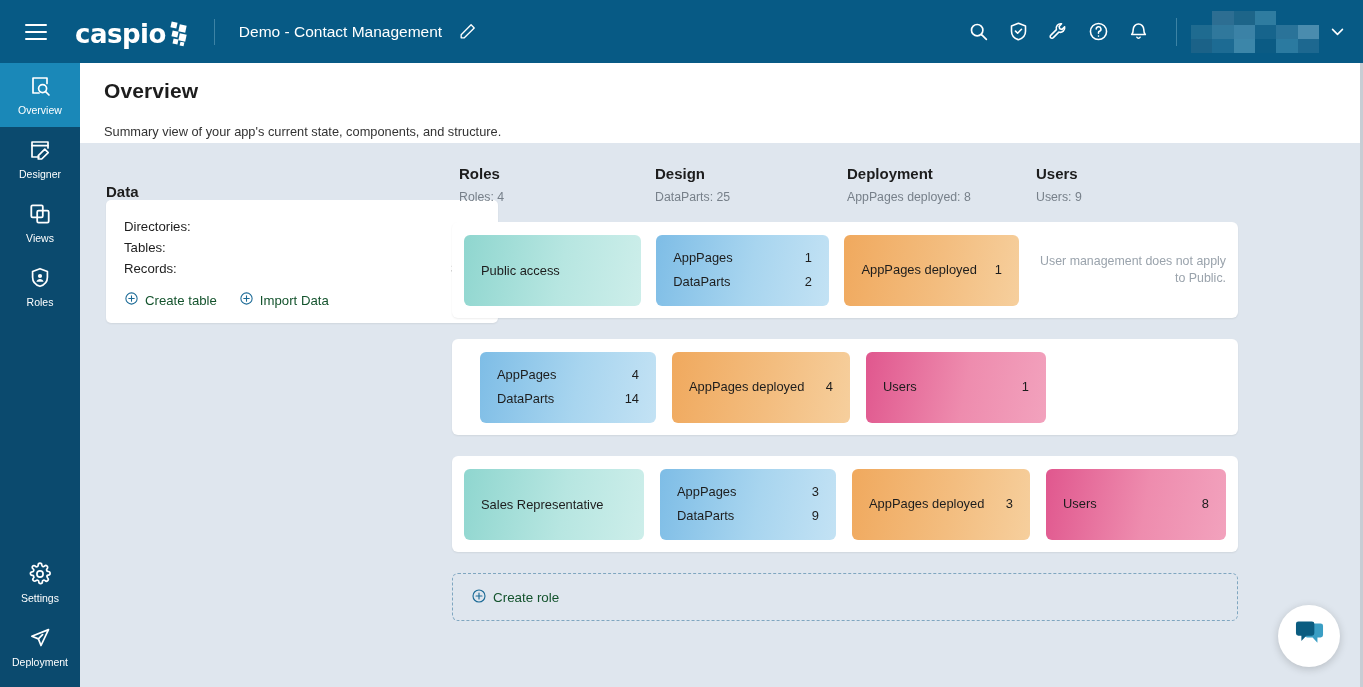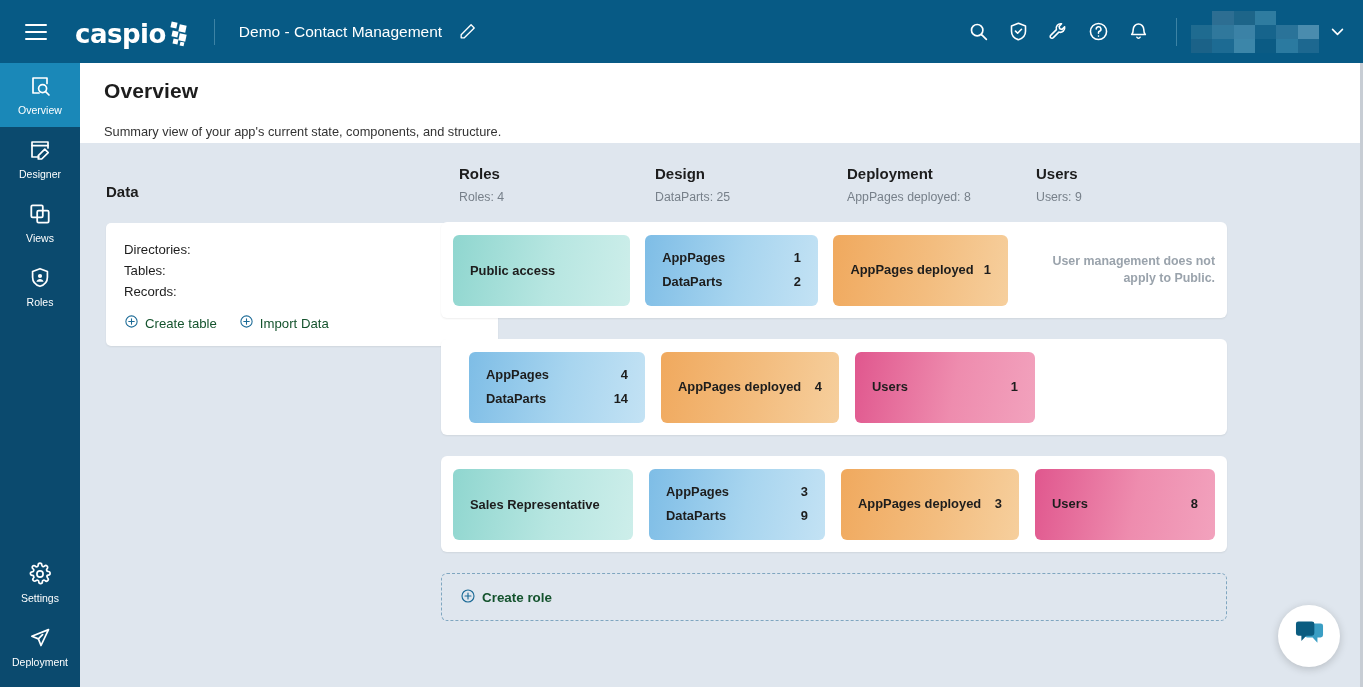--- a/index.html
+++ b/index.html
@@ -100,21 +100,21 @@
   .content {
     position: absolute; top: 143px; left: 80px;
     width: 1283px; height: 544px;
     background: #dfe6ee;
     overflow: hidden;
   }
 
   .data-col { position: absolute; left: 26px; top: 40px; width: 330px; }
   .col-title { font-size: 15px; font-weight: bold; color: #1d1d1d; }
   .data-card {
-    margin-top: 23px; width: 392px;
+    width: 392px;
     background: #fff; border-radius: 5px;
     padding: 16px 32px 14px 18px;
     box-shadow: 0 1px 2px rgba(0,0,0,.07);
   }
   .data-row {
     display: flex; justify-content: space-between; align-items: baseline;
     font-size: 13.2px; color: #1d1d1d; padding: 3px 0;
   }
   .data-row .num { font-weight: bold; }
   .data-links { display: flex; gap: 22px; margin-top: 12px; }
@@ -122,21 +122,21 @@
     display: flex; align-items: center; gap: 6px;
     color: #14532d; font-size: 13.2px; cursor: pointer;
   }
 
   
   .grid-head { position: absolute; left: 379px; top: 22px; width: 790px; height: 52px; }
   .gh { position: absolute; top: 0; }
   .gh-title { font-size: 15px; font-weight: bold; color: #1d1d1d; }
   .gh-sub { font-size: 12.3px; color: #77808a; margin-top: 8px; }
 
-  .role-rows { position: absolute; left: 361px; top: 79px; width: 800px; font-weight: bold; }
+  .role-rows { position: absolute; left: 372px; top: 79px; width: 800px; }
   .role-card {
     width: 786px; height: 96px; background: #fff; border-radius: 6px;
     margin-bottom: 21px; display: flex; align-items: center;
     padding: 0 12px; box-shadow: 0 1px 2px rgba(0,0,0,.07);
   }
   .tile {
     height: 71px; border-radius: 6px; display: flex; flex-direction: column;
     justify-content: center; padding: 0 17px;
   }
   .tile-role  { width: 180px; background: linear-gradient(100deg,#8fd6cf 0%, #b7e6e1 55%, #cdeeea 100%); }

